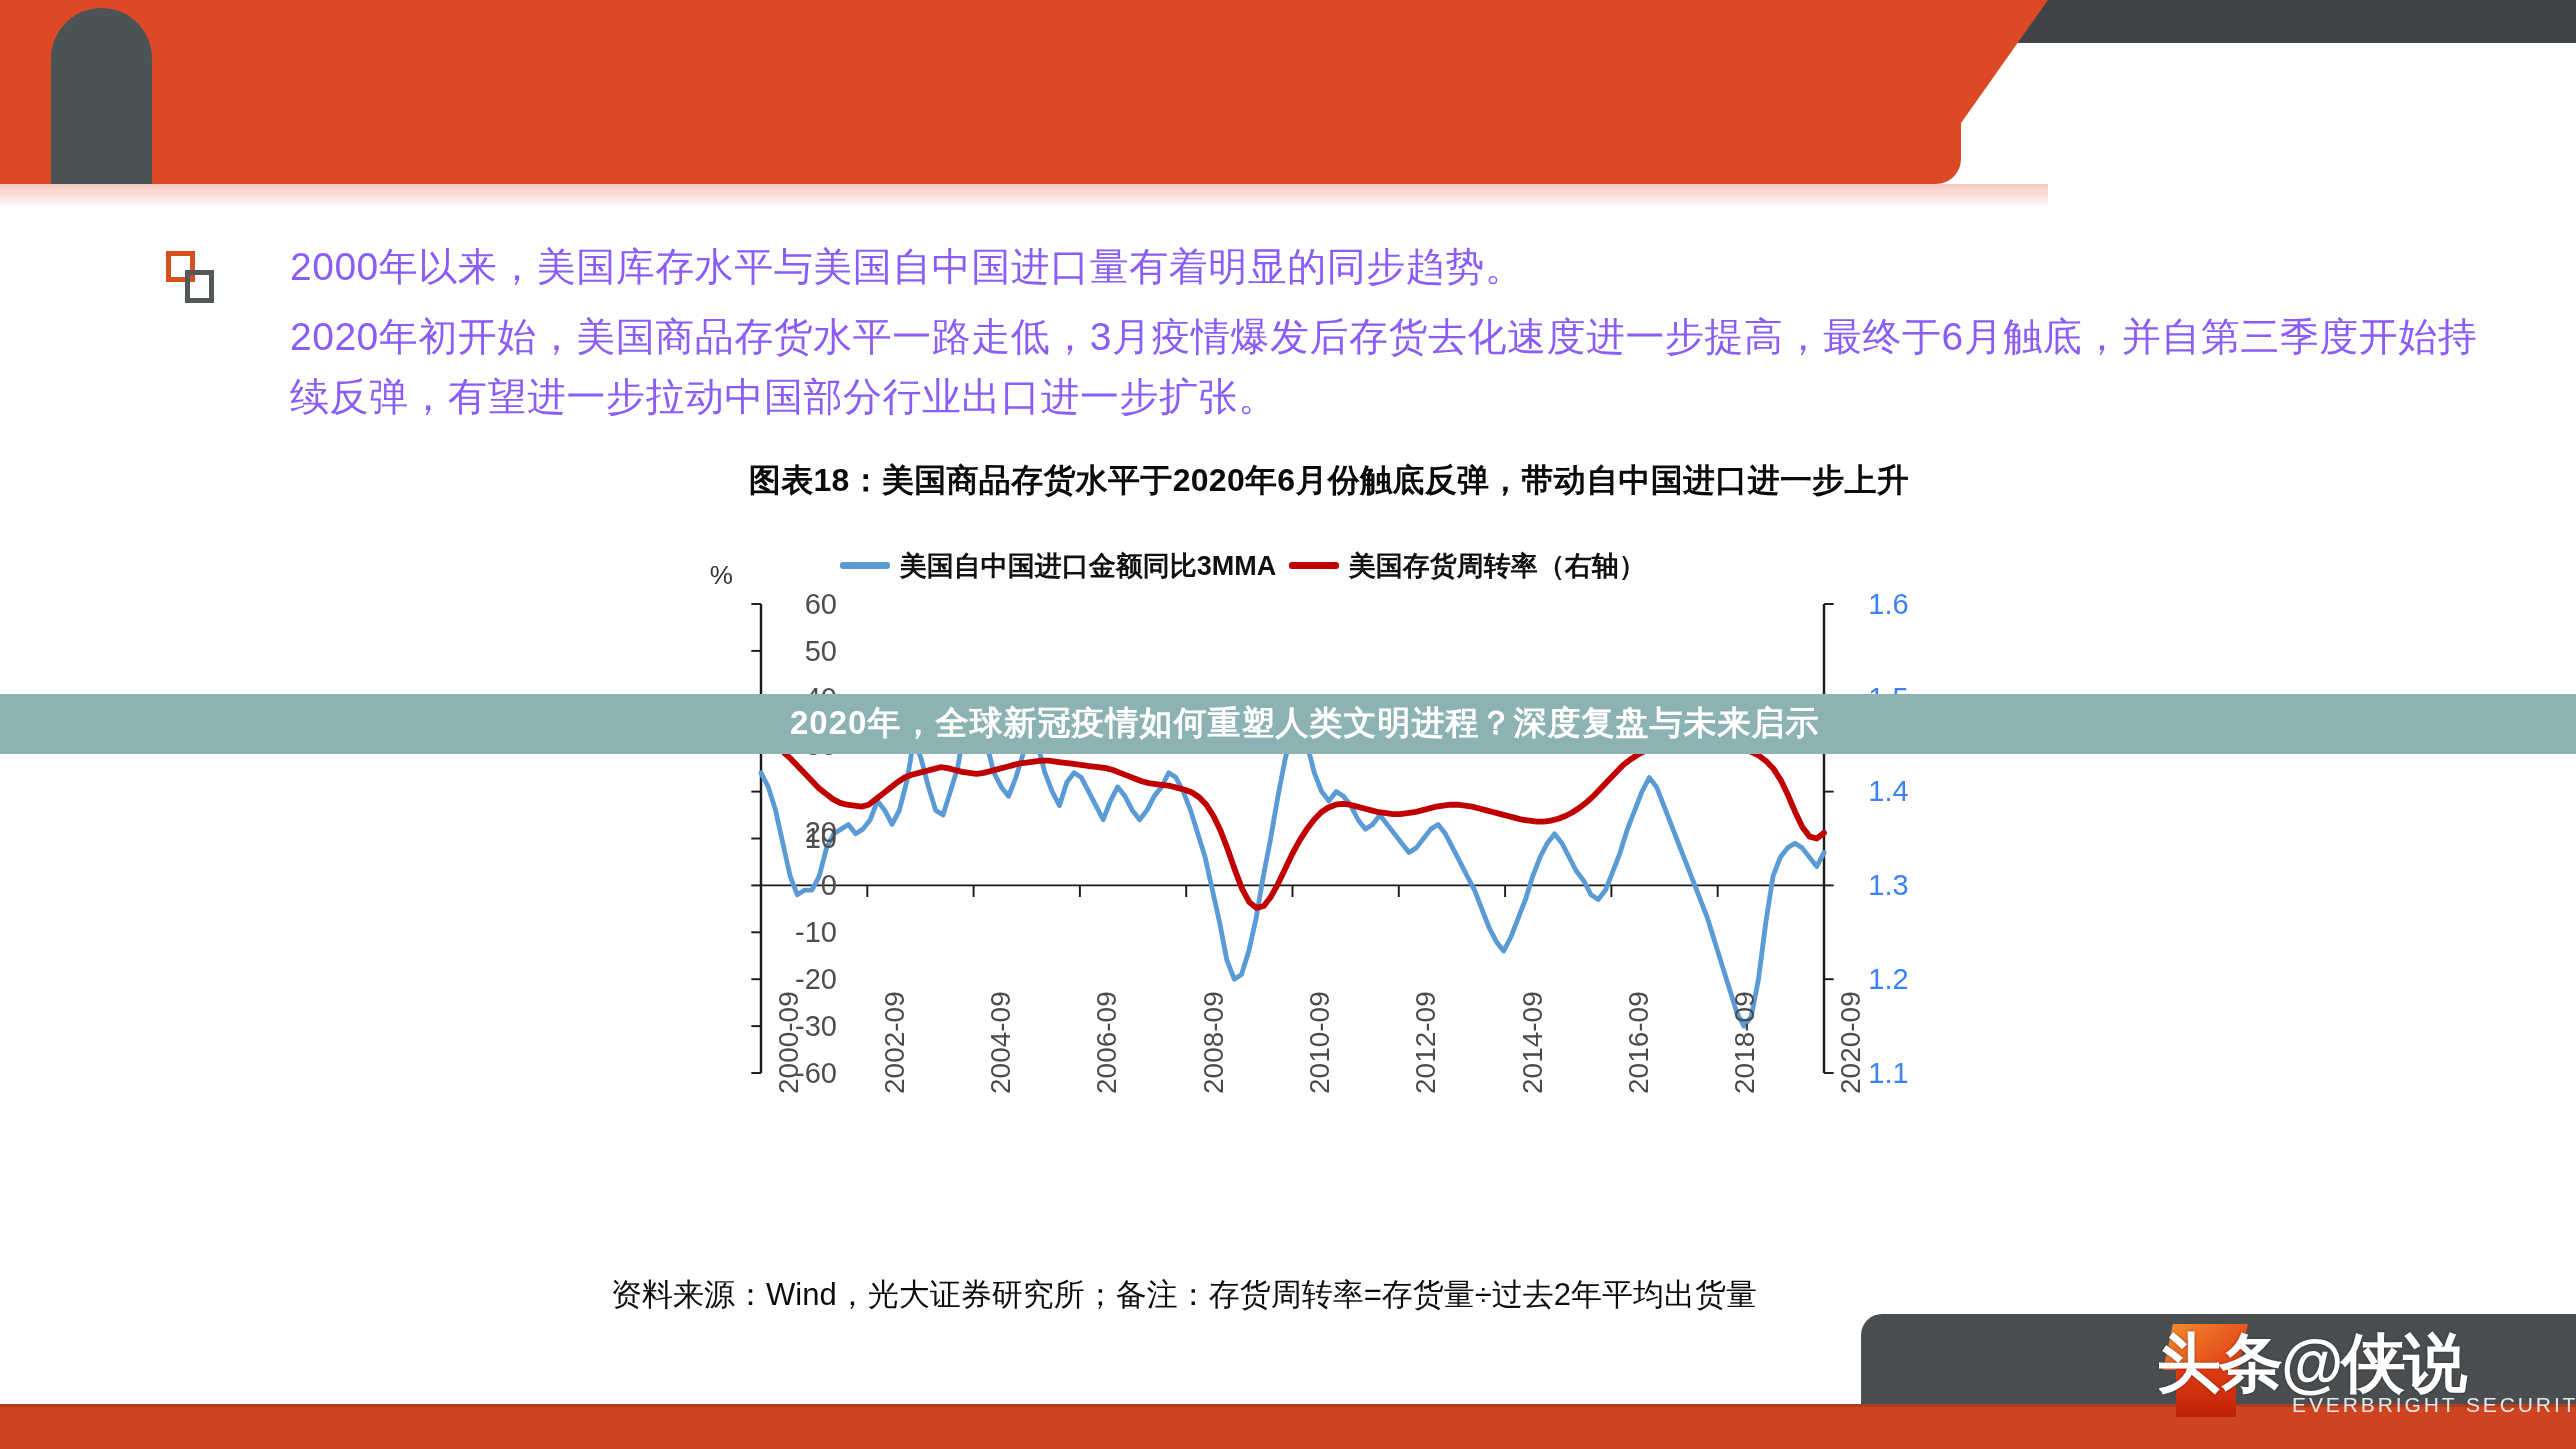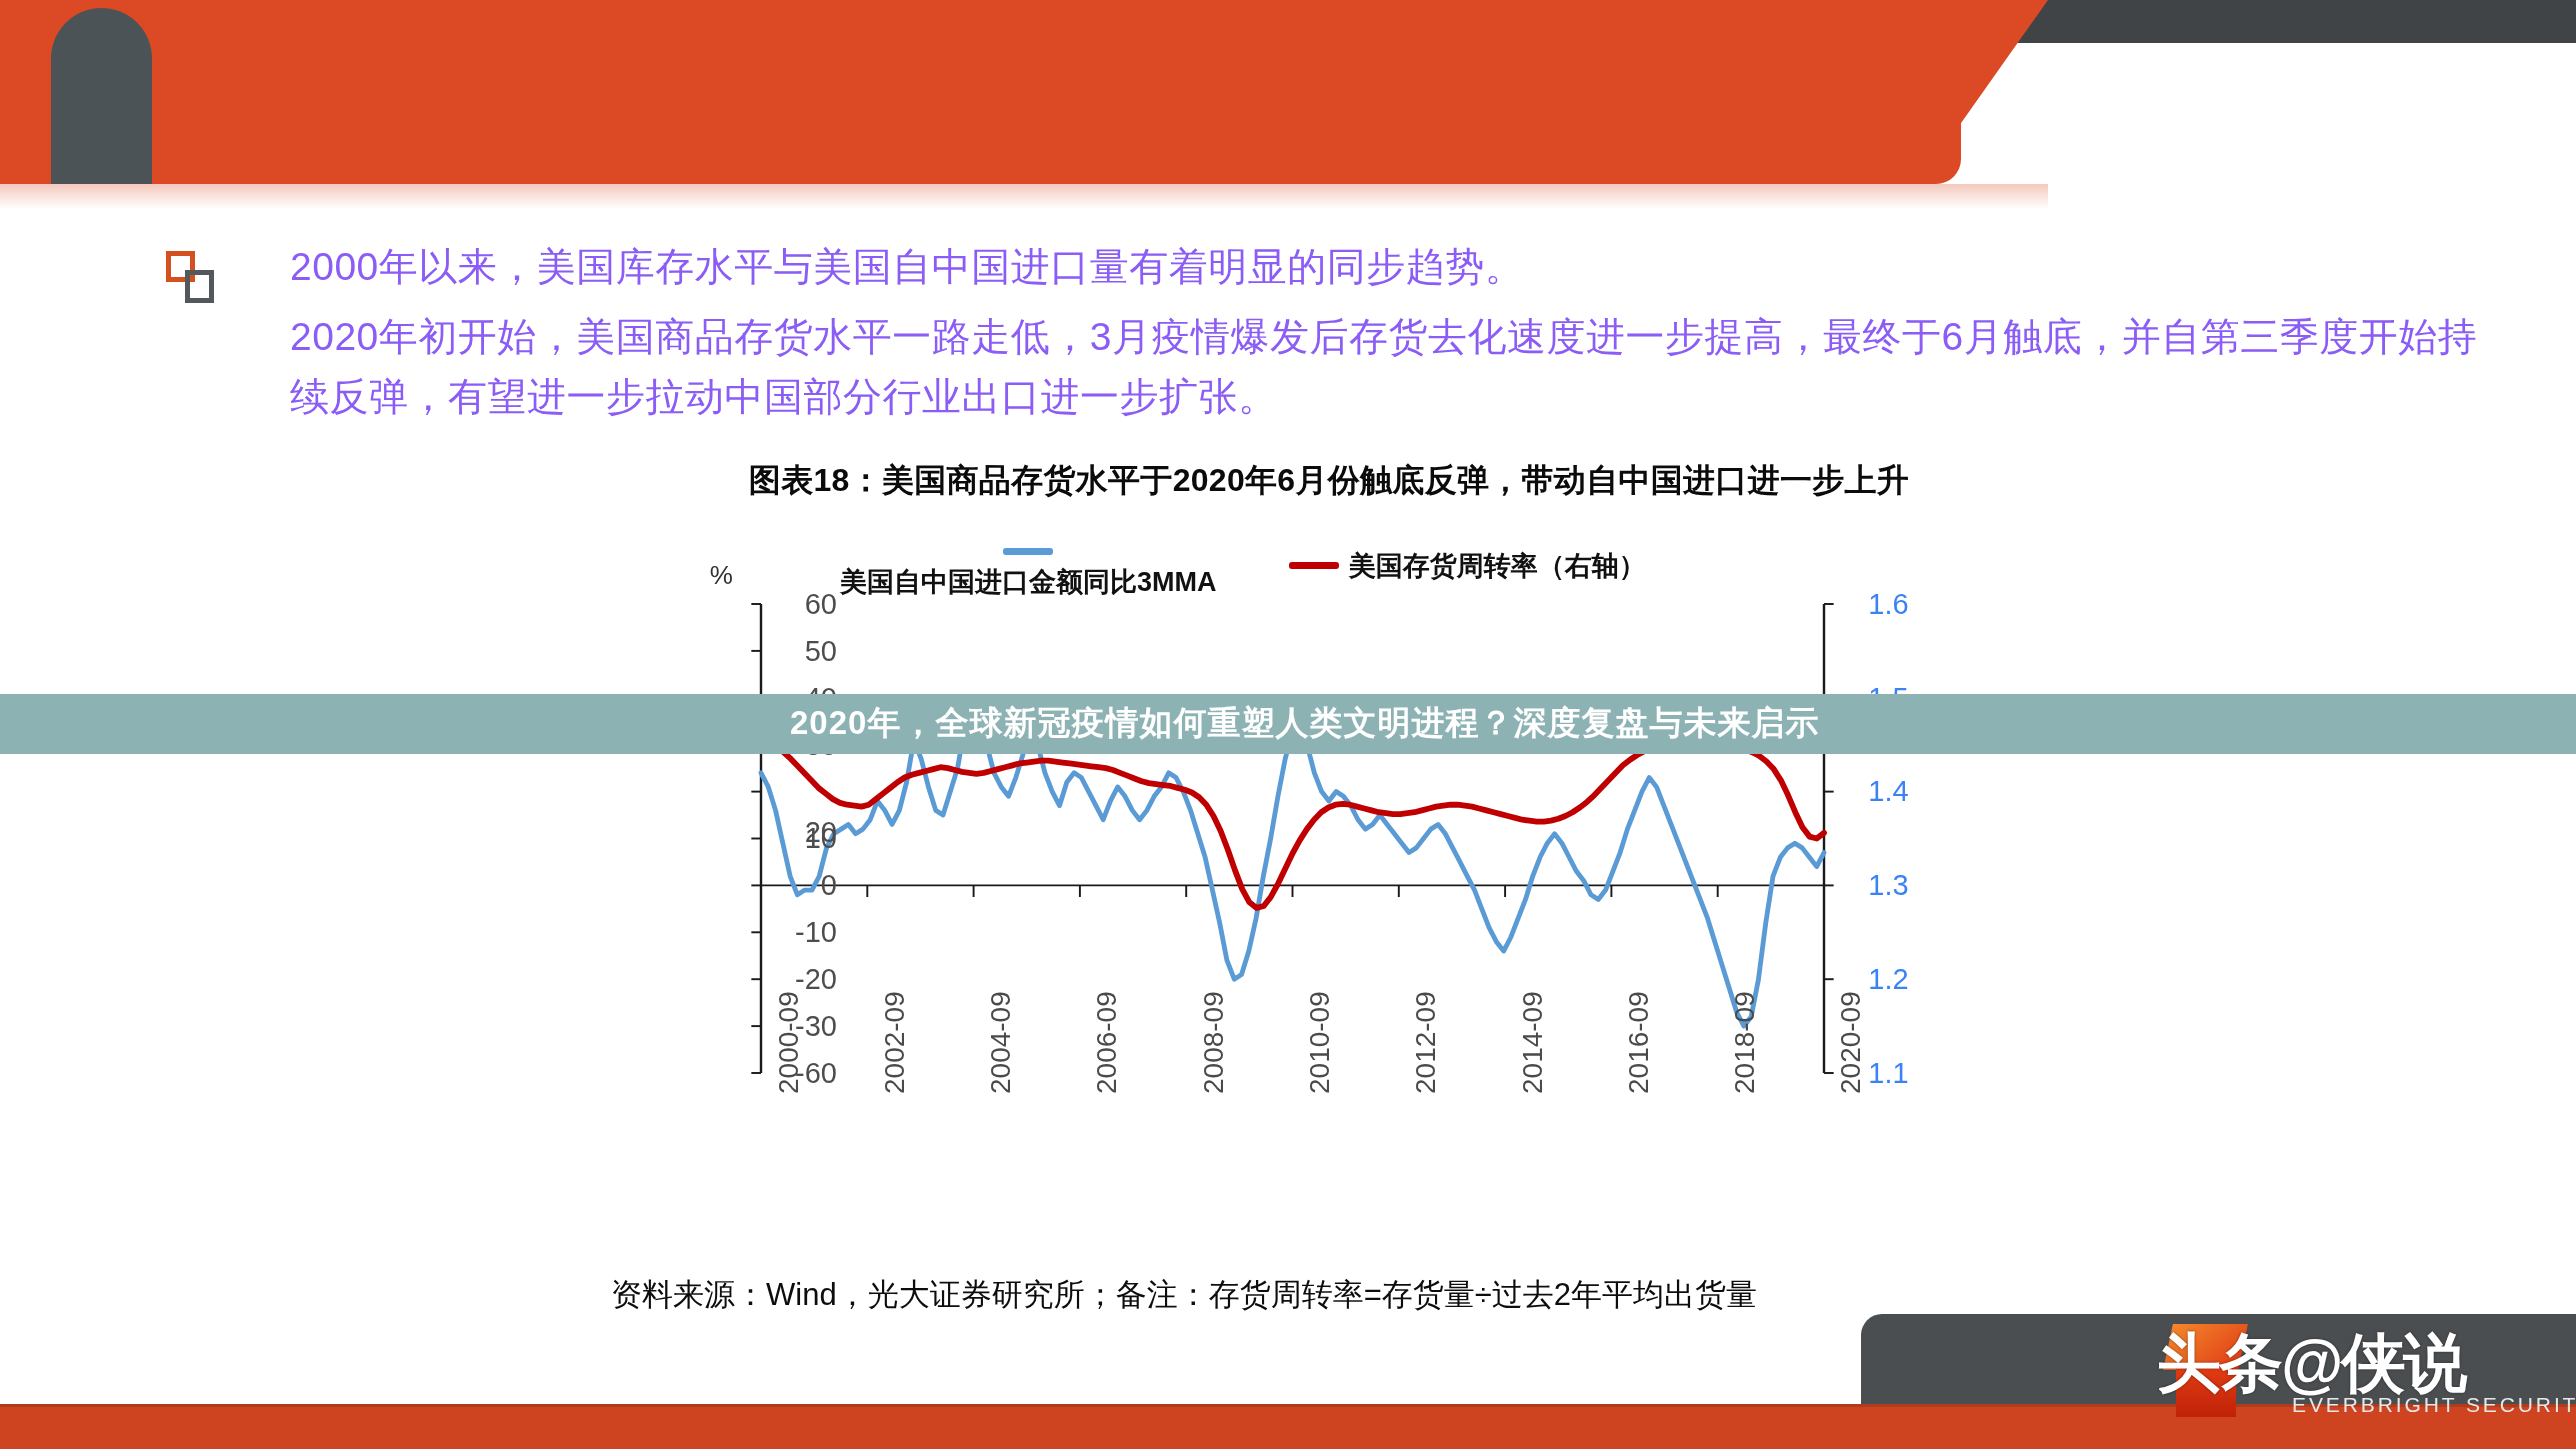--- a/index.html
+++ b/index.html
@@ -64,21 +64,21 @@
   
   .chart-title{
     position:absolute;left:0;top:459px;width:2576px;text-align:center;
     font-size:32px;font-weight:bold;color:#0b0b0b;letter-spacing:0.3px;margin-left:41px;
   }
   .chart-area{position:absolute;left:676px;top:546px;width:1275px;height:696px;}
 
   .legend{position:absolute;left:53px;top:0;width:1159px;height:43px;}
   .legend .pct{position:absolute;left:-19.3px;top:13.5px;font-size:26px;color:#333;}
   .lg-item{position:absolute;top:1.9px;display:flex;align-items:center;gap:9.7px;}
-  .lg-item.blue{left:111px;flex-direction:column;}
+  .lg-item.blue{left:111px;}
   .lg-item.red{left:560px;}
   .lg-swatch{width:50px;height:6.8px;border-radius:2.9px;display:inline-block;}
   .lg-swatch.blue{background:#5b9bd5;}
   .lg-swatch.red{background:#c00000;}
   .lg-text{font-size:27px;font-weight:bold;color:#111;white-space:nowrap;}
 
   .plot{position:absolute;left:85px;top:58px;width:1063px;height:469px;}
   svg.plot-svg{position:absolute;left:0;top:0;width:1063px;height:469px;overflow:visible;}
 
   .ylab{

